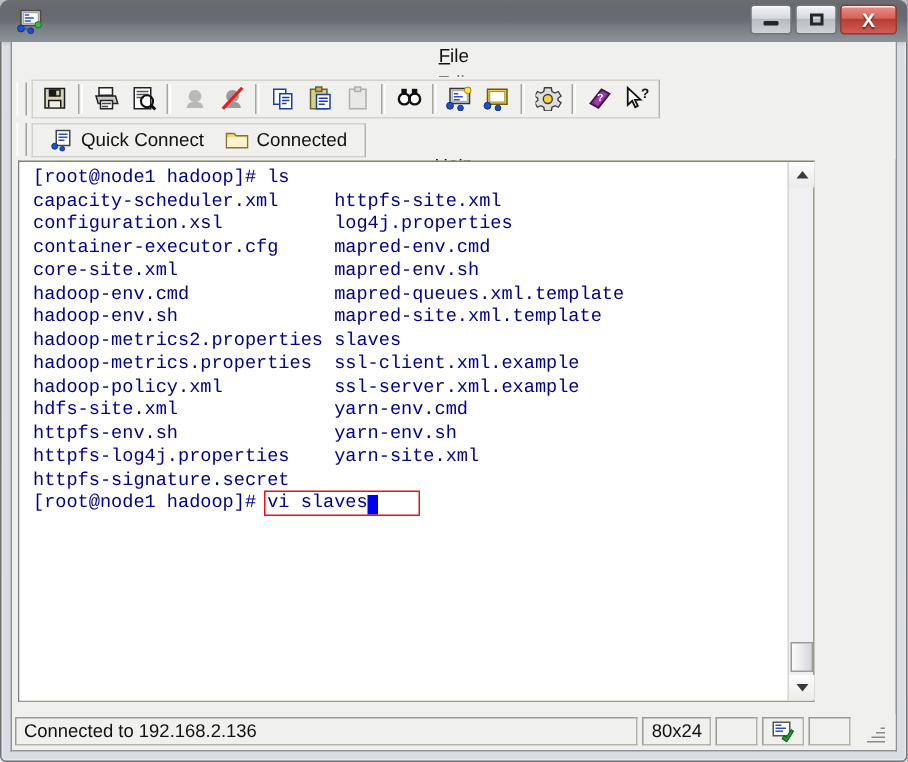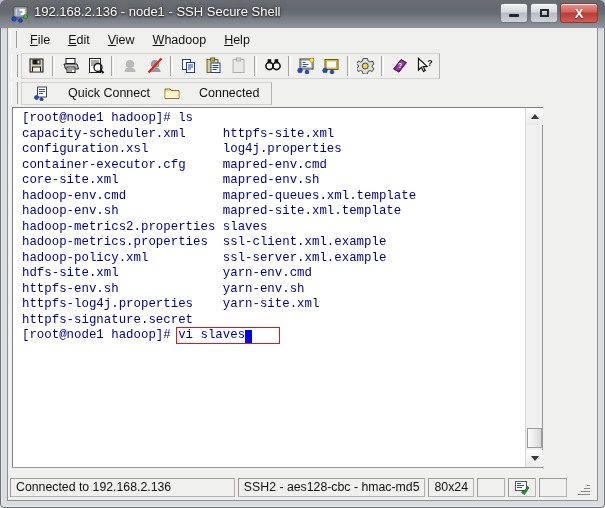--- a/index.html
+++ b/index.html
@@ -72,21 +72,21 @@
   .client{
     position:absolute;left:7px;top:28px;width:591px;height:473px;
     box-sizing:border-box;
     background:#f0f0ee;
     border:1px solid #8e9194;
     border-top:none;
   }
   .menubar{
     position:absolute;left:0;top:0;width:100%;height:23px;
     background:#f0f0ee;
-    display:flex;align-items:center;
+    display:flex;align-items:center;flex-direction:column;
   }
   .menu-grip{
     width:7px;height:17px;margin-left:2px;margin-right:4px;
     border-left:1px solid #ffffff;border-right:1px solid #a0a0a0;
     box-sizing:border-box;
   }
   .menu-item{
     padding:2px 9px;font-size:12.5px;color:#111;cursor:default;
     font-family:"Liberation Sans", sans-serif;white-space:nowrap;
   }
@@ -114,21 +114,21 @@
 
   .qcbar{
     position:absolute;left:0;top:52px;width:100%;height:26px;
     background:#f0f0ee;display:flex;align-items:center;
   }
   .qc-panel{
     height:23px;display:flex;align-items:center;
     border:1px solid #d4d2cd;border-right-color:#b5b3ae;
     box-sizing:border-box;padding:0 5px;
   }
-  .qc-item{display:flex;align-items:center;gap:19px;padding:0 7px;cursor:default;}
+  .qc-item{display:flex;align-items:center;gap:5px;padding:0 7px;cursor:default;}
   .qc-item span.lbl{font-size:12.5px;color:#111;font-family:"Liberation Sans", sans-serif;white-space:nowrap;}
 
   
   .term-wrap{
     position:absolute;left:4px;top:79px;width:531px;height:361px;
     box-sizing:border-box;
     border:1px solid #95999d;
     border-top-color:#7d8185;border-left-color:#7d8185;
     background:#fef9c3;
     display:flex;
@@ -228,21 +228,20 @@
       <rect x="4.5" y="3.5" width="10" height="7" fill="#ffffff" stroke="#8a8a8a" stroke-width=".6"></rect>
       <rect x="5.5" y="4.5" width="3" height="1" fill="#2a52be"></rect>
       <rect x="5.5" y="6.5" width="6" height="1" fill="#2a52be"></rect>
       <rect x="5.5" y="8.5" width="4" height="1" fill="#2a52be"></rect>
       <circle cx="3" cy="14" r="2.3" fill="#1c4fd8" stroke="#0b2a7a" stroke-width=".6"></circle>
       <circle cx="9.5" cy="15.5" r="1.9" fill="#1c4fd8" stroke="#0b2a7a" stroke-width=".6"></circle>
       <path d="M4.5 13.5 L8 14.8" stroke="#2a52be" stroke-width="1" fill="none"></path>
       <circle cx="14.5" cy="11.5" r="2.1" fill="#39b54a" stroke="#1d6b27" stroke-width=".6"></circle>
     </svg>
 
-    <div class="title-text">192.168.2.136 - node1 - SSH Secure Shell</div>
 
     <div class="capbtns">
       <div class="capbtn">
         <div class="glyph">
             <i class="minbar"></i>
           </div>
       </div>
       <div class="capbtn">
         <div class="glyph">
             <i class="maxsq"></i>
@@ -466,21 +465,20 @@
         </div>
         <div class="sb-thumb"></div>
         <div class="sb-arrow down">
           <div class="tri down"></div>
         </div>
       </div>
     </div>
 
     <div class="statusbar">
       <div class="sb-cell grow">Connected to 192.168.2.136</div>
-      <div class="sb-cell">SSH2 - aes128-cbc - hmac-md5</div>
       <div class="sb-cell">80x24</div>
       <div class="sb-cell small"></div>
       <div class="sb-cell small" style="justify-content:center;">
         <svg width="16" height="15" viewBox="0 0 16 15">
           <rect x="1.5" y="1.5" width="11" height="9" fill="#ffffff" stroke="#555" stroke-width="1"></rect>
           <rect x="3" y="3" width="4" height="1" fill="#2a52be"></rect>
           <rect x="3" y="5" width="7" height="1" fill="#2a52be"></rect>
           <rect x="3" y="7" width="5" height="1" fill="#2a52be"></rect>
           <path d="M7.5 12.5 L10.5 14.5 L15 7.5 L13.5 6.5 L10.2 11.5 L8.6 10.4 Z" fill="#1f9b34" stroke="#0d5c1c" stroke-width=".7"></path>
         </svg>

